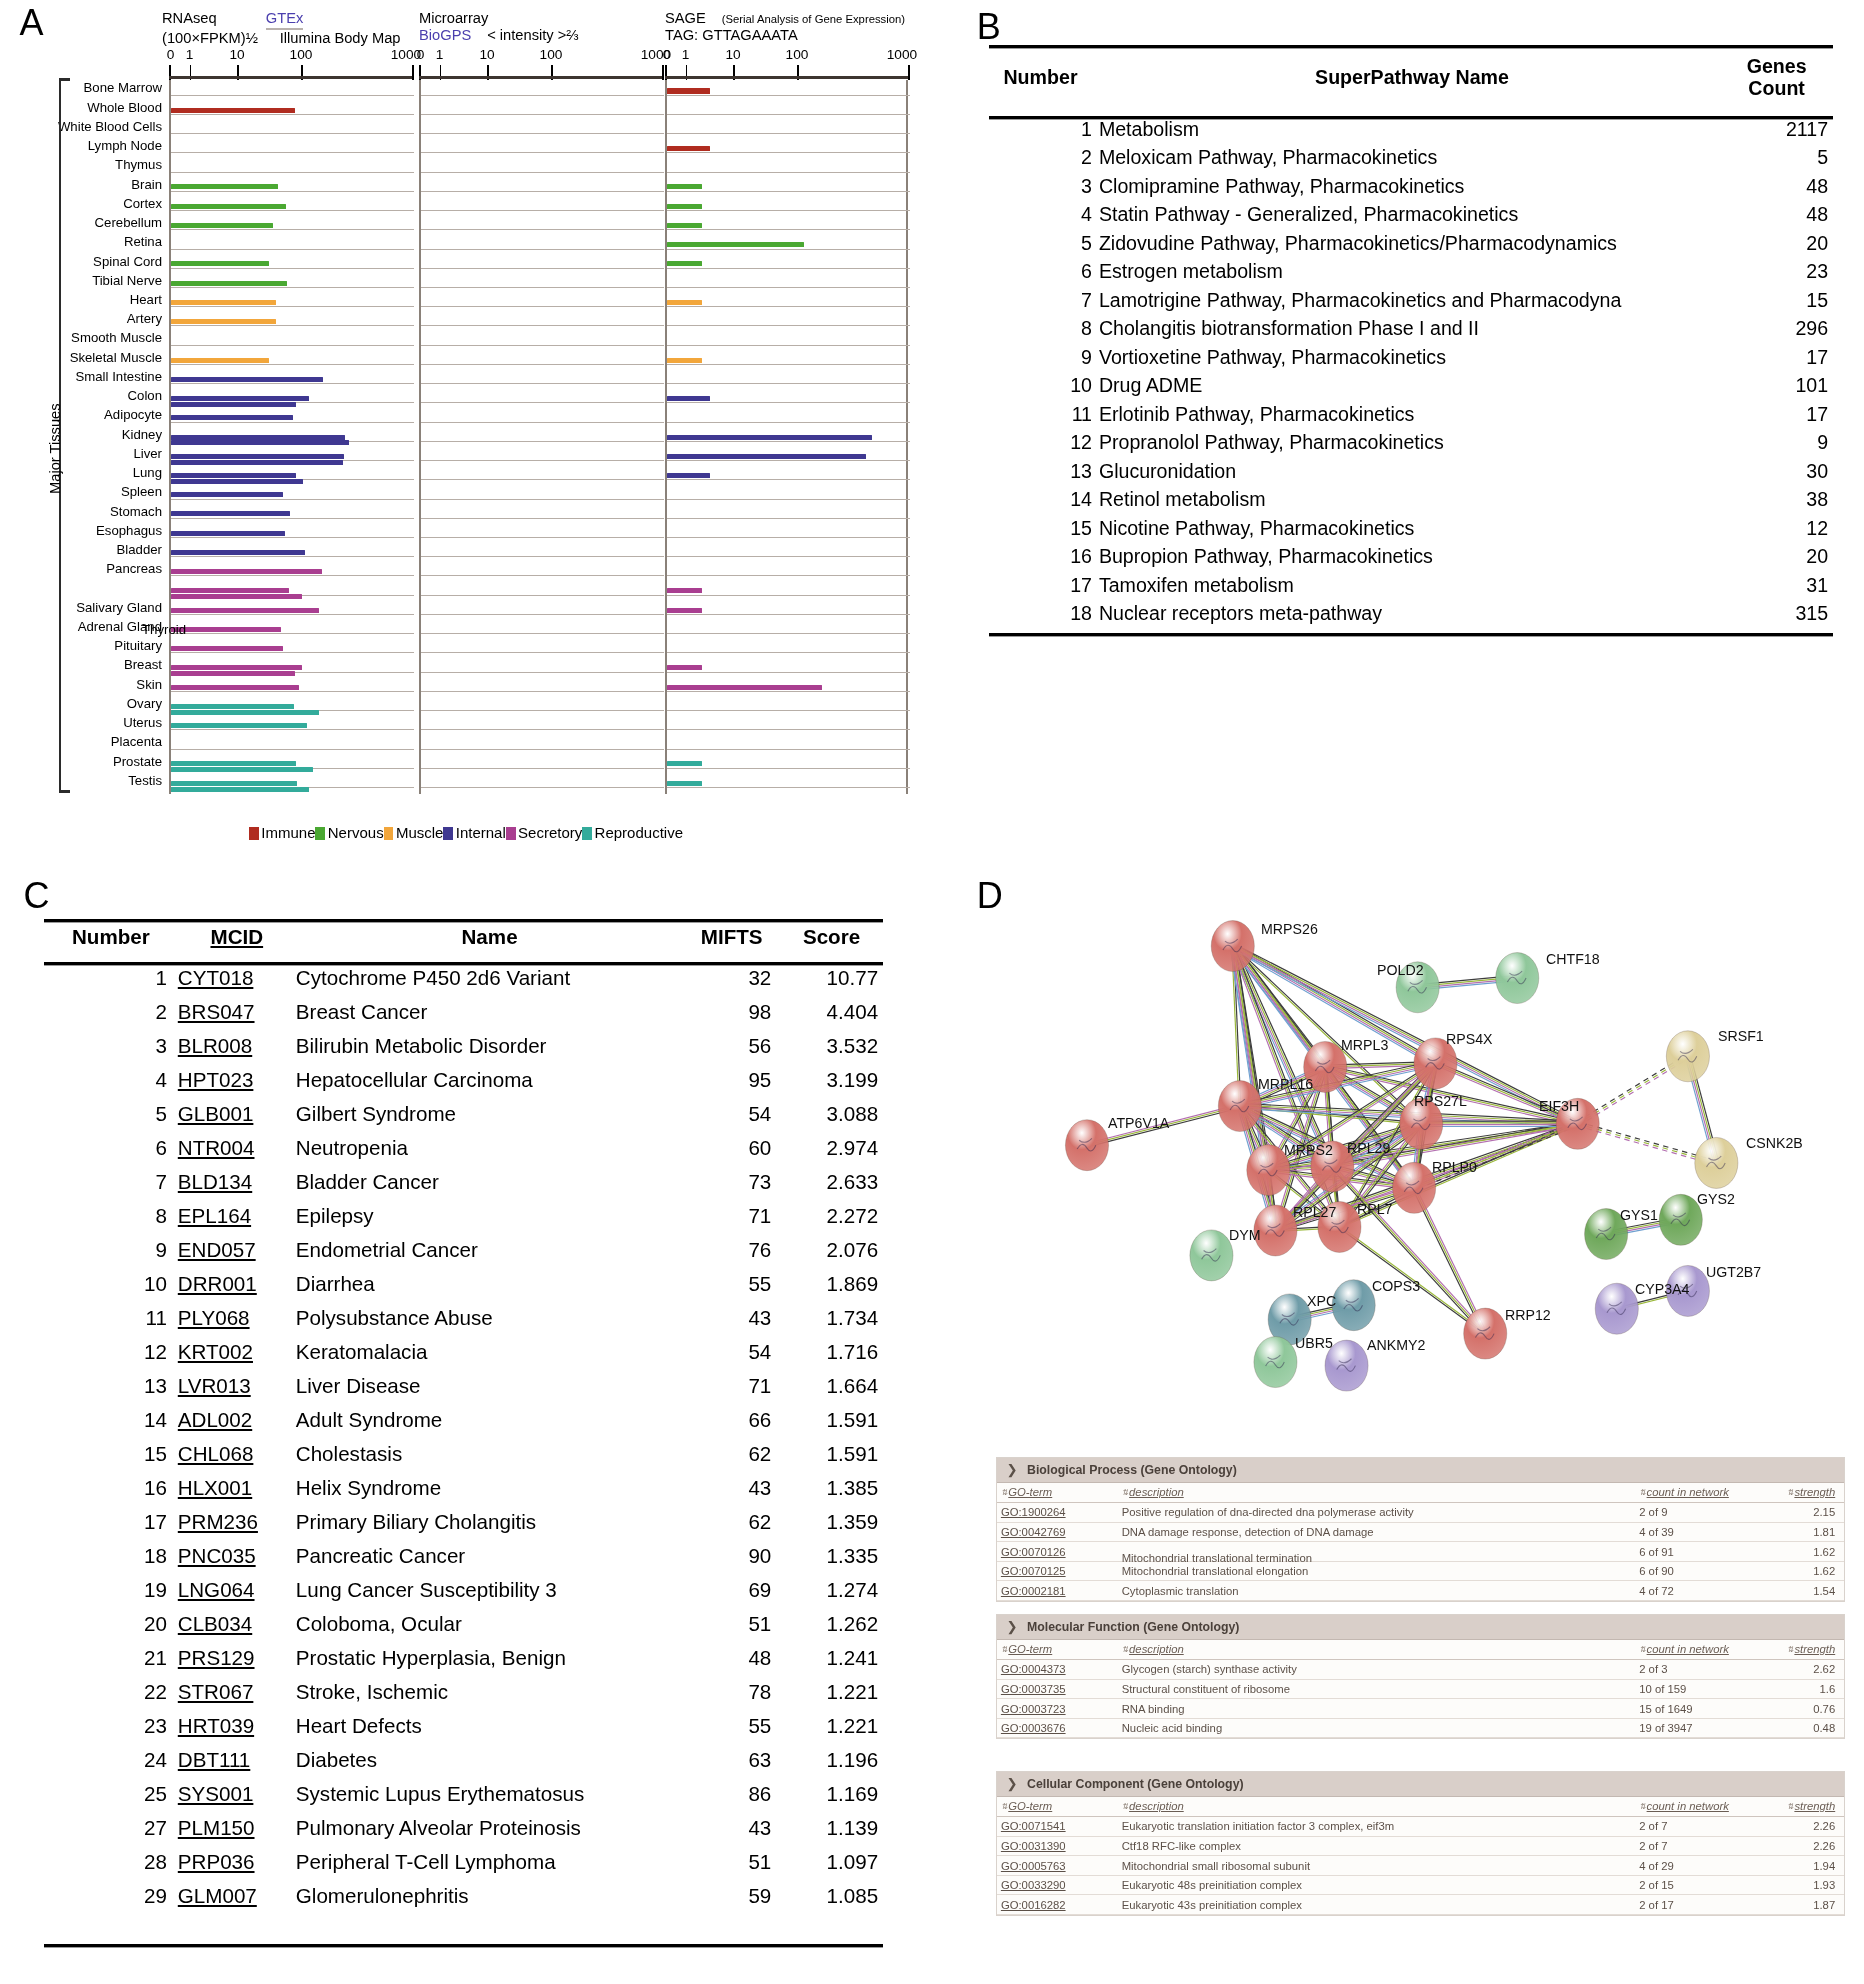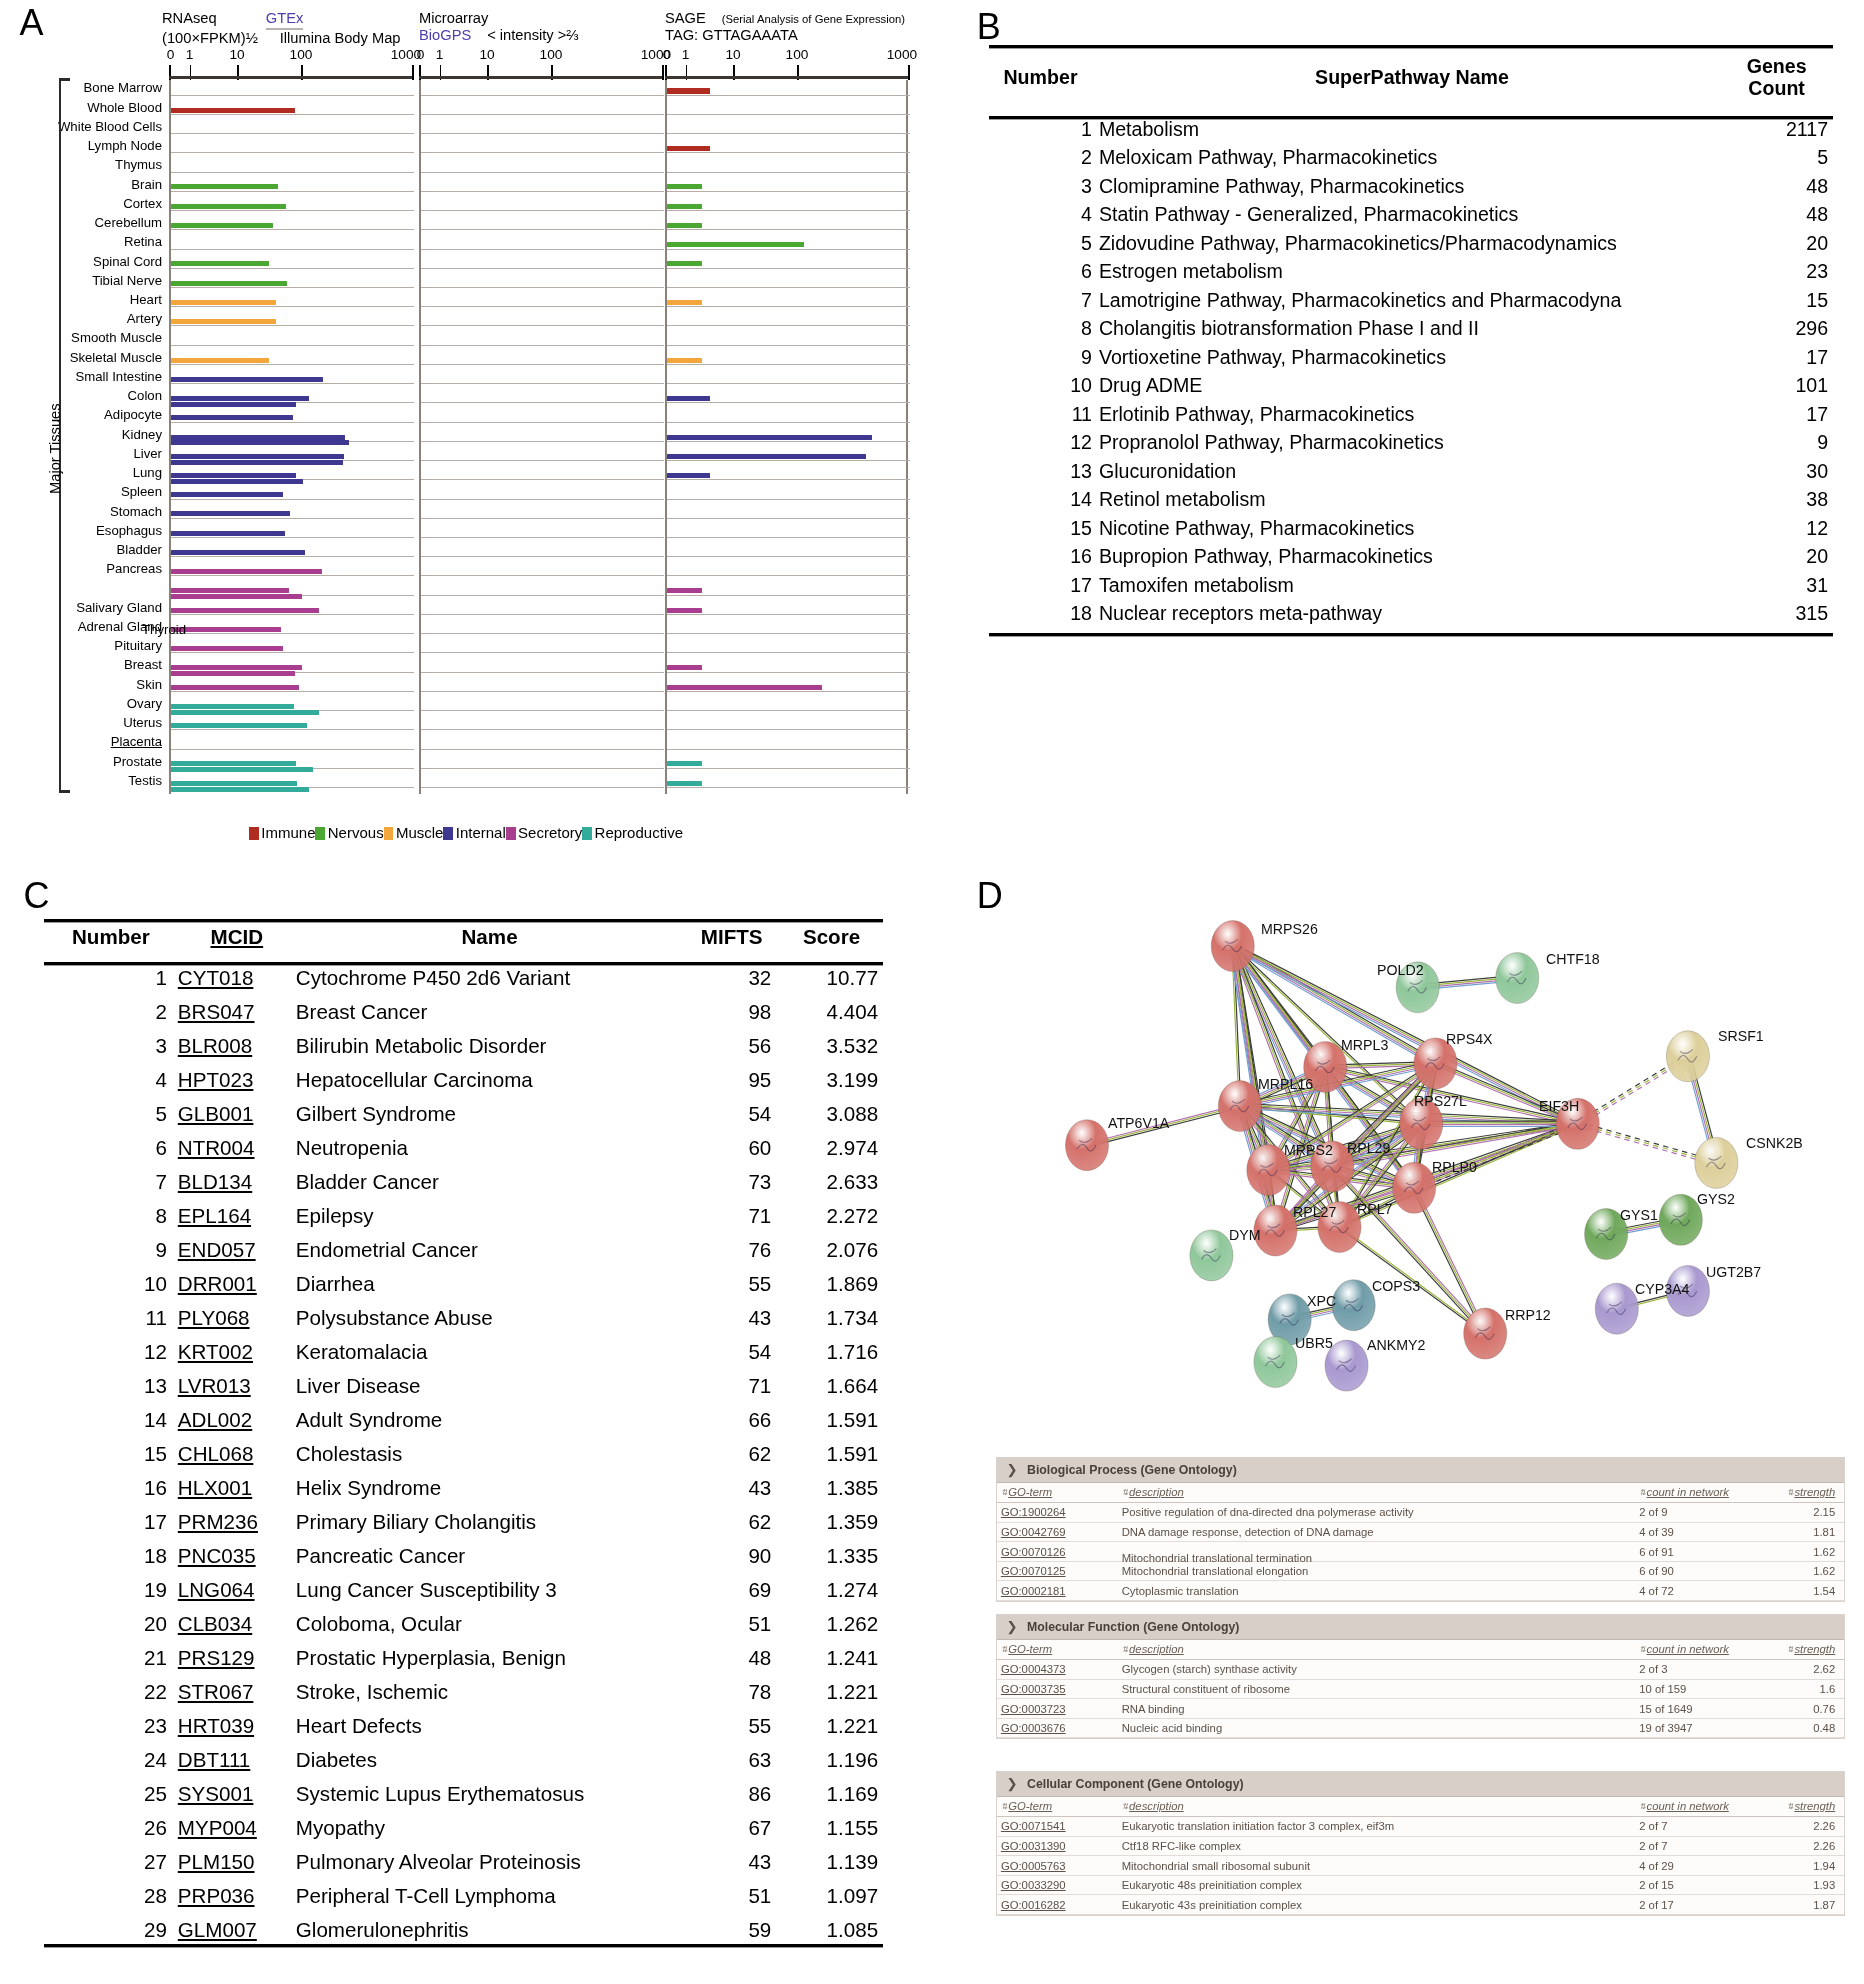--- a/index.html
+++ b/index.html
@@ -361,21 +361,21 @@
       <div class="tissueLbl" style="top: 542px; right: 770px;">Bladder</div>
       <div class="tissueLbl" style="top: 561px; right: 770px;">Pancreas</div>
       <div class="tissueLbl" style="top: 580px; right: 746px; margin-top: 42px;">Thyroid</div>
       <div class="tissueLbl" style="top: 600px; right: 770px;">Salivary Gland</div>
       <div class="tissueLbl" style="top: 619px; right: 770px;">Adrenal Gland</div>
       <div class="tissueLbl" style="top: 638px; right: 770px;">Pituitary</div>
       <div class="tissueLbl" style="top: 657px; right: 770px;">Breast</div>
       <div class="tissueLbl" style="top: 677px; right: 770px;">Skin</div>
       <div class="tissueLbl" style="top: 696px; right: 770px;">Ovary</div>
       <div class="tissueLbl" style="top: 715px; right: 770px;">Uterus</div>
-      <div class="tissueLbl" style="top: 734px; right: 770px; text-decoration: underline;">Placenta</div>
+      <div class="tissueLbl" style="top: 734px; right: 770px;">Placenta</div>
       <div class="tissueLbl" style="top: 754px; right: 770px;">Prostate</div>
       <div class="tissueLbl" style="top: 773px; right: 770px;">Testis</div>
       <div class="brace" style="left: 59px; top: 78px; height: 715px;"></div>
       <div class="braceTop" style="left: 59px; top: 78px;"></div>
       <div class="braceBot" style="left: 59px; top: 790px;"></div>
       <div id="majorTis" style="left: 47px; top: 494px;">Major Tissues</div>
     </div>
 
   <div class="legendA"><span class="li"><span class="sw" style="background: rgb(176, 44, 32); margin-left: 0px;"></span><span>Immune</span></span><span class="li"><span class="sw" style="background: rgb(74, 168, 50);"></span><span>Nervous</span></span><span class="li"><span class="sw" style="background: rgb(242, 166, 59);"></span><span>Muscle</span></span><span class="li"><span class="sw" style="background: rgb(63, 56, 145);"></span><span>Internal</span></span><span class="li"><span class="sw" style="background: rgb(169, 62, 144);"></span><span>Secretory</span></span><span class="li"><span class="sw" style="background: rgb(51, 171, 155);"></span><span>Reproductive</span></span></div>
 </div>
@@ -674,27 +674,20 @@
           <td class="nm">Diabetes</td>
           <td class="mif">63</td>
           <td class="sc">1.196</td>
         </tr>
         <tr>
           <td class="num">25</td>
           <td class="mcid">SYS001</td>
           <td class="nm">Systemic Lupus Erythematosus</td>
           <td class="mif">86</td>
           <td class="sc">1.169</td>
-        </tr>
-        <tr>
-          <td class="num">26</td>
-          <td class="mcid">MYP004</td>
-          <td class="nm">Myopathy</td>
-          <td class="mif">67</td>
-          <td class="sc">1.155</td>
         </tr>
         <tr>
           <td class="num">27</td>
           <td class="mcid">PLM150</td>
           <td class="nm">Pulmonary Alveolar Proteinosis</td>
           <td class="mif">43</td>
           <td class="sc">1.139</td>
         </tr>
         <tr>
           <td class="num">28</td>

